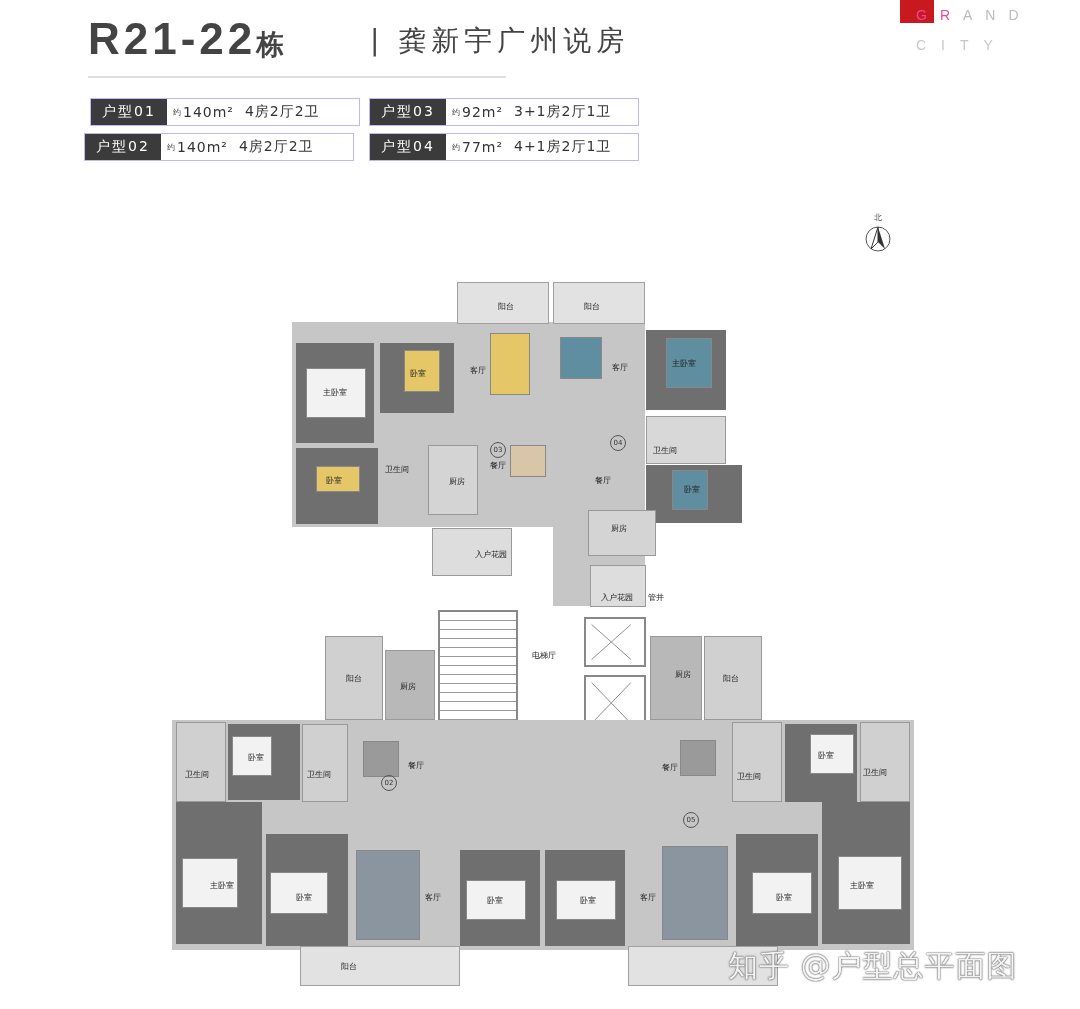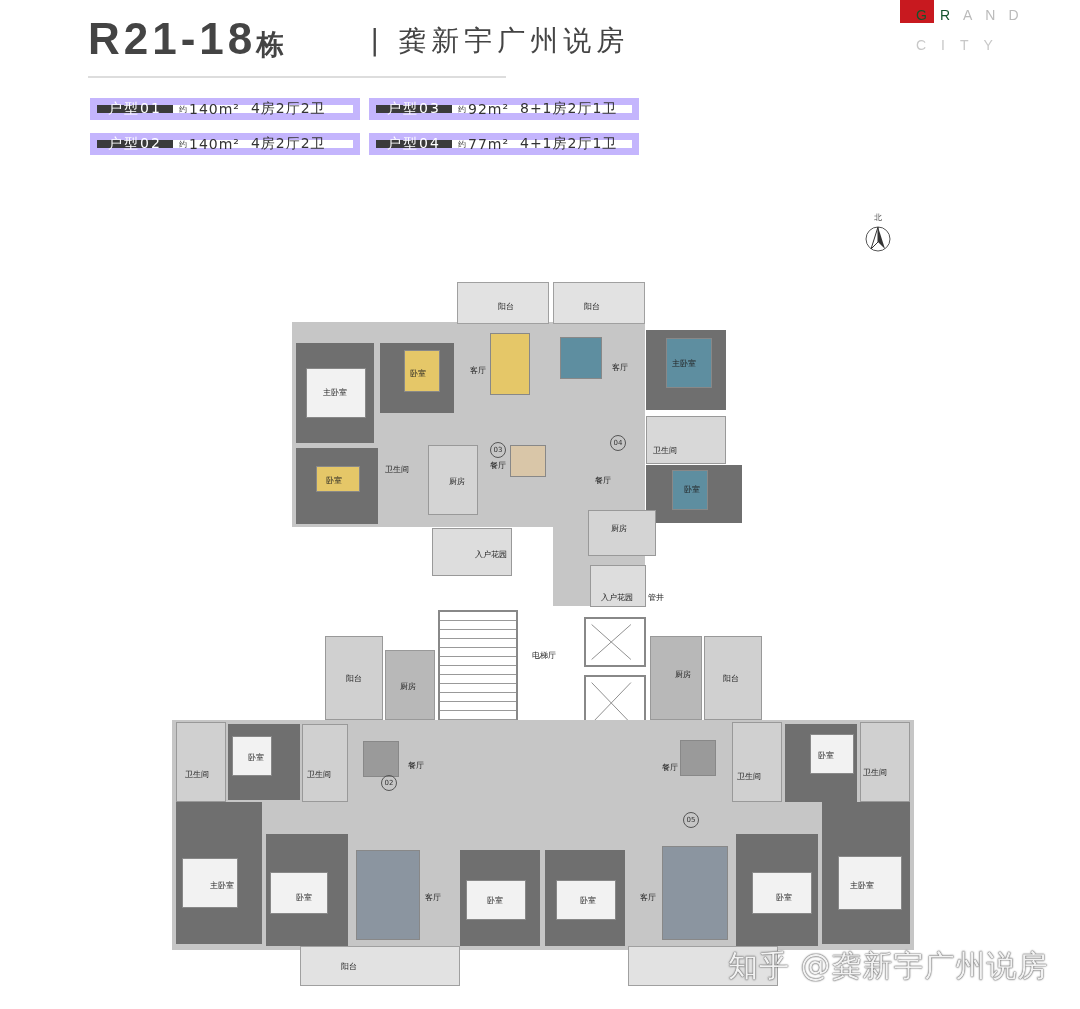--- a/index.html
+++ b/index.html
@@ -5,23 +5,23 @@
 *{box-sizing:border-box;margin:0;padding:0}
 body{width:1080px;height:1009px;background:#fff;position:relative;overflow:hidden;font-family:"DejaVu Sans","Liberation Sans",sans-serif;color:#333}
 .abs{position:absolute}
 #title-main{left:88px;top:14px;font-size:44px;font-weight:bold;color:#444;letter-spacing:4px;font-family:"Liberation Sans",sans-serif}
 #title-main .dong{font-size:28px;letter-spacing:0}
 #title-sub{left:370px;top:22px;font-size:28px;color:#444;letter-spacing:5px}
 #title-rule{left:88px;top:76px;width:418px;height:2px;background:#ddd}
 #brand{left:900px;top:0;width:110px;height:60px}
 #brand .red{position:absolute;left:0;top:0;width:34px;height:23px;background:#c8191f}
 #brand .l1{position:absolute;left:16px;top:7px;font-size:14px;letter-spacing:13px;color:#bbb;font-family:"Liberation Sans",sans-serif}
-#brand .l1 .w{color:#14532d}
+#brand .l1 .w{color:#ec4899}
 #brand .l2{position:absolute;left:16px;top:37px;font-size:14px;letter-spacing:15px;color:#c8c8c8;font-family:"Liberation Sans",sans-serif}
-.unit-tag{position:absolute;height:22px;display:flex;border:7px solid #c4b5fd}
+.unit-tag{position:absolute;height:28px;display:flex;border:1px solid #c4b5fd}
 .unit-tag .k{background:#3b3b3b;color:#fff;font-size:14px;width:76px;display:flex;align-items:center;justify-content:center;letter-spacing:2px}
 .unit-tag .v{background:#fff;color:#333;font-size:14px;flex:1;display:flex;align-items:center;padding-left:6px;letter-spacing:1px;white-space:nowrap}
 .unit-tag .v small{font-size:8px;margin-right:1px}
 #compass{left:862px;top:212px;width:32px;height:46px}
 .floor{position:absolute;background:#c6c6c6}
 .wood{position:absolute;background:#6f6f6f}
 .white{position:absolute;background:#fafafa;border:1.5px solid #999}
 .bal{position:absolute;background:#e2e2e2;border:1.5px solid #a0a0a0}
 .bed{position:absolute;background:#f2f2f2;border:1px solid #888}
 .bed.y{background:#e5c768}
@@ -29,41 +29,41 @@
 .rlabel{position:absolute;font-size:8px;color:#222;white-space:nowrap}
 .unit-no{position:absolute;width:16px;height:16px;border:1px solid #555;border-radius:50%;font-size:7px;display:flex;align-items:center;justify-content:center;color:#333}
 .elev{position:absolute;background:#fff;border:2px solid #888}
 .elev svg{width:100%;height:100%}
 .stair{position:absolute;background:repeating-linear-gradient(#fff 0 8px,#999 8px 9px);border:2px solid #888}
 #watermark{left:728px;top:946px;font-size:30px;color:#f2f2f2;text-shadow:0 0 2px #555,0 0 1px #333;letter-spacing:1px;white-space:nowrap}
 </style>
 </head>
 <body>
 
-<div id="title-main" class="abs"><span>R21-18</span><span class="dong">栋</span></div>
+<div id="title-main" class="abs"><span>R21-22</span><span class="dong">栋</span></div>
 <div id="title-sub" class="abs">| <span>龚新宇广州说房</span></div>
 <div id="title-rule" class="abs"></div>
 
 <div id="brand" class="abs">
   <div class="red"></div>
   <div class="l1"><span class="w">GR</span><span>AND</span></div>
   <div class="l2">CITY</div>
 </div>
 
 <div class="unit-tag" style="left:90px;top:98px;width:270px">
   <div class="k">户型01</div>
   <div class="v"><small>约</small><span>140m²</span>&nbsp;&nbsp;<span>4房2厅2卫</span></div>
 </div>
-<div class="unit-tag" style="left:90px;top:133px;width:270px">
+<div class="unit-tag" style="left:84px;top:133px;width:270px">
   <div class="k">户型02</div>
   <div class="v"><small>约</small><span>140m²</span>&nbsp;&nbsp;<span>4房2厅2卫</span></div>
 </div>
 <div class="unit-tag" style="left:369px;top:98px;width:270px">
   <div class="k">户型03</div>
-  <div class="v"><small>约</small><span>92m²</span>&nbsp;&nbsp;<span>8+1房2厅1卫</span></div>
+  <div class="v"><small>约</small><span>92m²</span>&nbsp;&nbsp;<span>3+1房2厅1卫</span></div>
 </div>
 <div class="unit-tag" style="left:369px;top:133px;width:270px">
   <div class="k">户型04</div>
   <div class="v"><small>约</small><span>77m²</span>&nbsp;&nbsp;<span>4+1房2厅1卫</span></div>
 </div>
 
 <div id="compass" class="abs">
   <div style="font-size:8px;text-align:center;color:#555">北</div>
   <svg width="32" height="32" viewBox="0 0 32 32">
       <circle cx="16" cy="16" r="12" fill="none" stroke="#555" stroke-width="1"></circle>
@@ -212,13 +212,13 @@
   <span class="rlabel" style="left:580px;top:895px">卧室</span>
   <div class="wood" style="left:736px;top:834px;width:82px;height:112px"></div>
   <div class="bed" style="left:752px;top:872px;width:60px;height:42px"></div>
   <span class="rlabel" style="left:776px;top:892px">卧室</span>
   <div class="wood" style="left:822px;top:802px;width:88px;height:142px"></div>
   <div class="bed" style="left:838px;top:856px;width:64px;height:54px"></div>
   <span class="rlabel" style="left:850px;top:880px">主卧室</span>
   <div class="bal" style="left:628px;top:946px;width:150px;height:40px"></div>
 </div>
 
-<div id="watermark" class="abs">知乎 @龚新宇广州说房</div>
+<div id="watermark" class="abs">知乎 @户型总平面图</div>
 
 </body></html>

